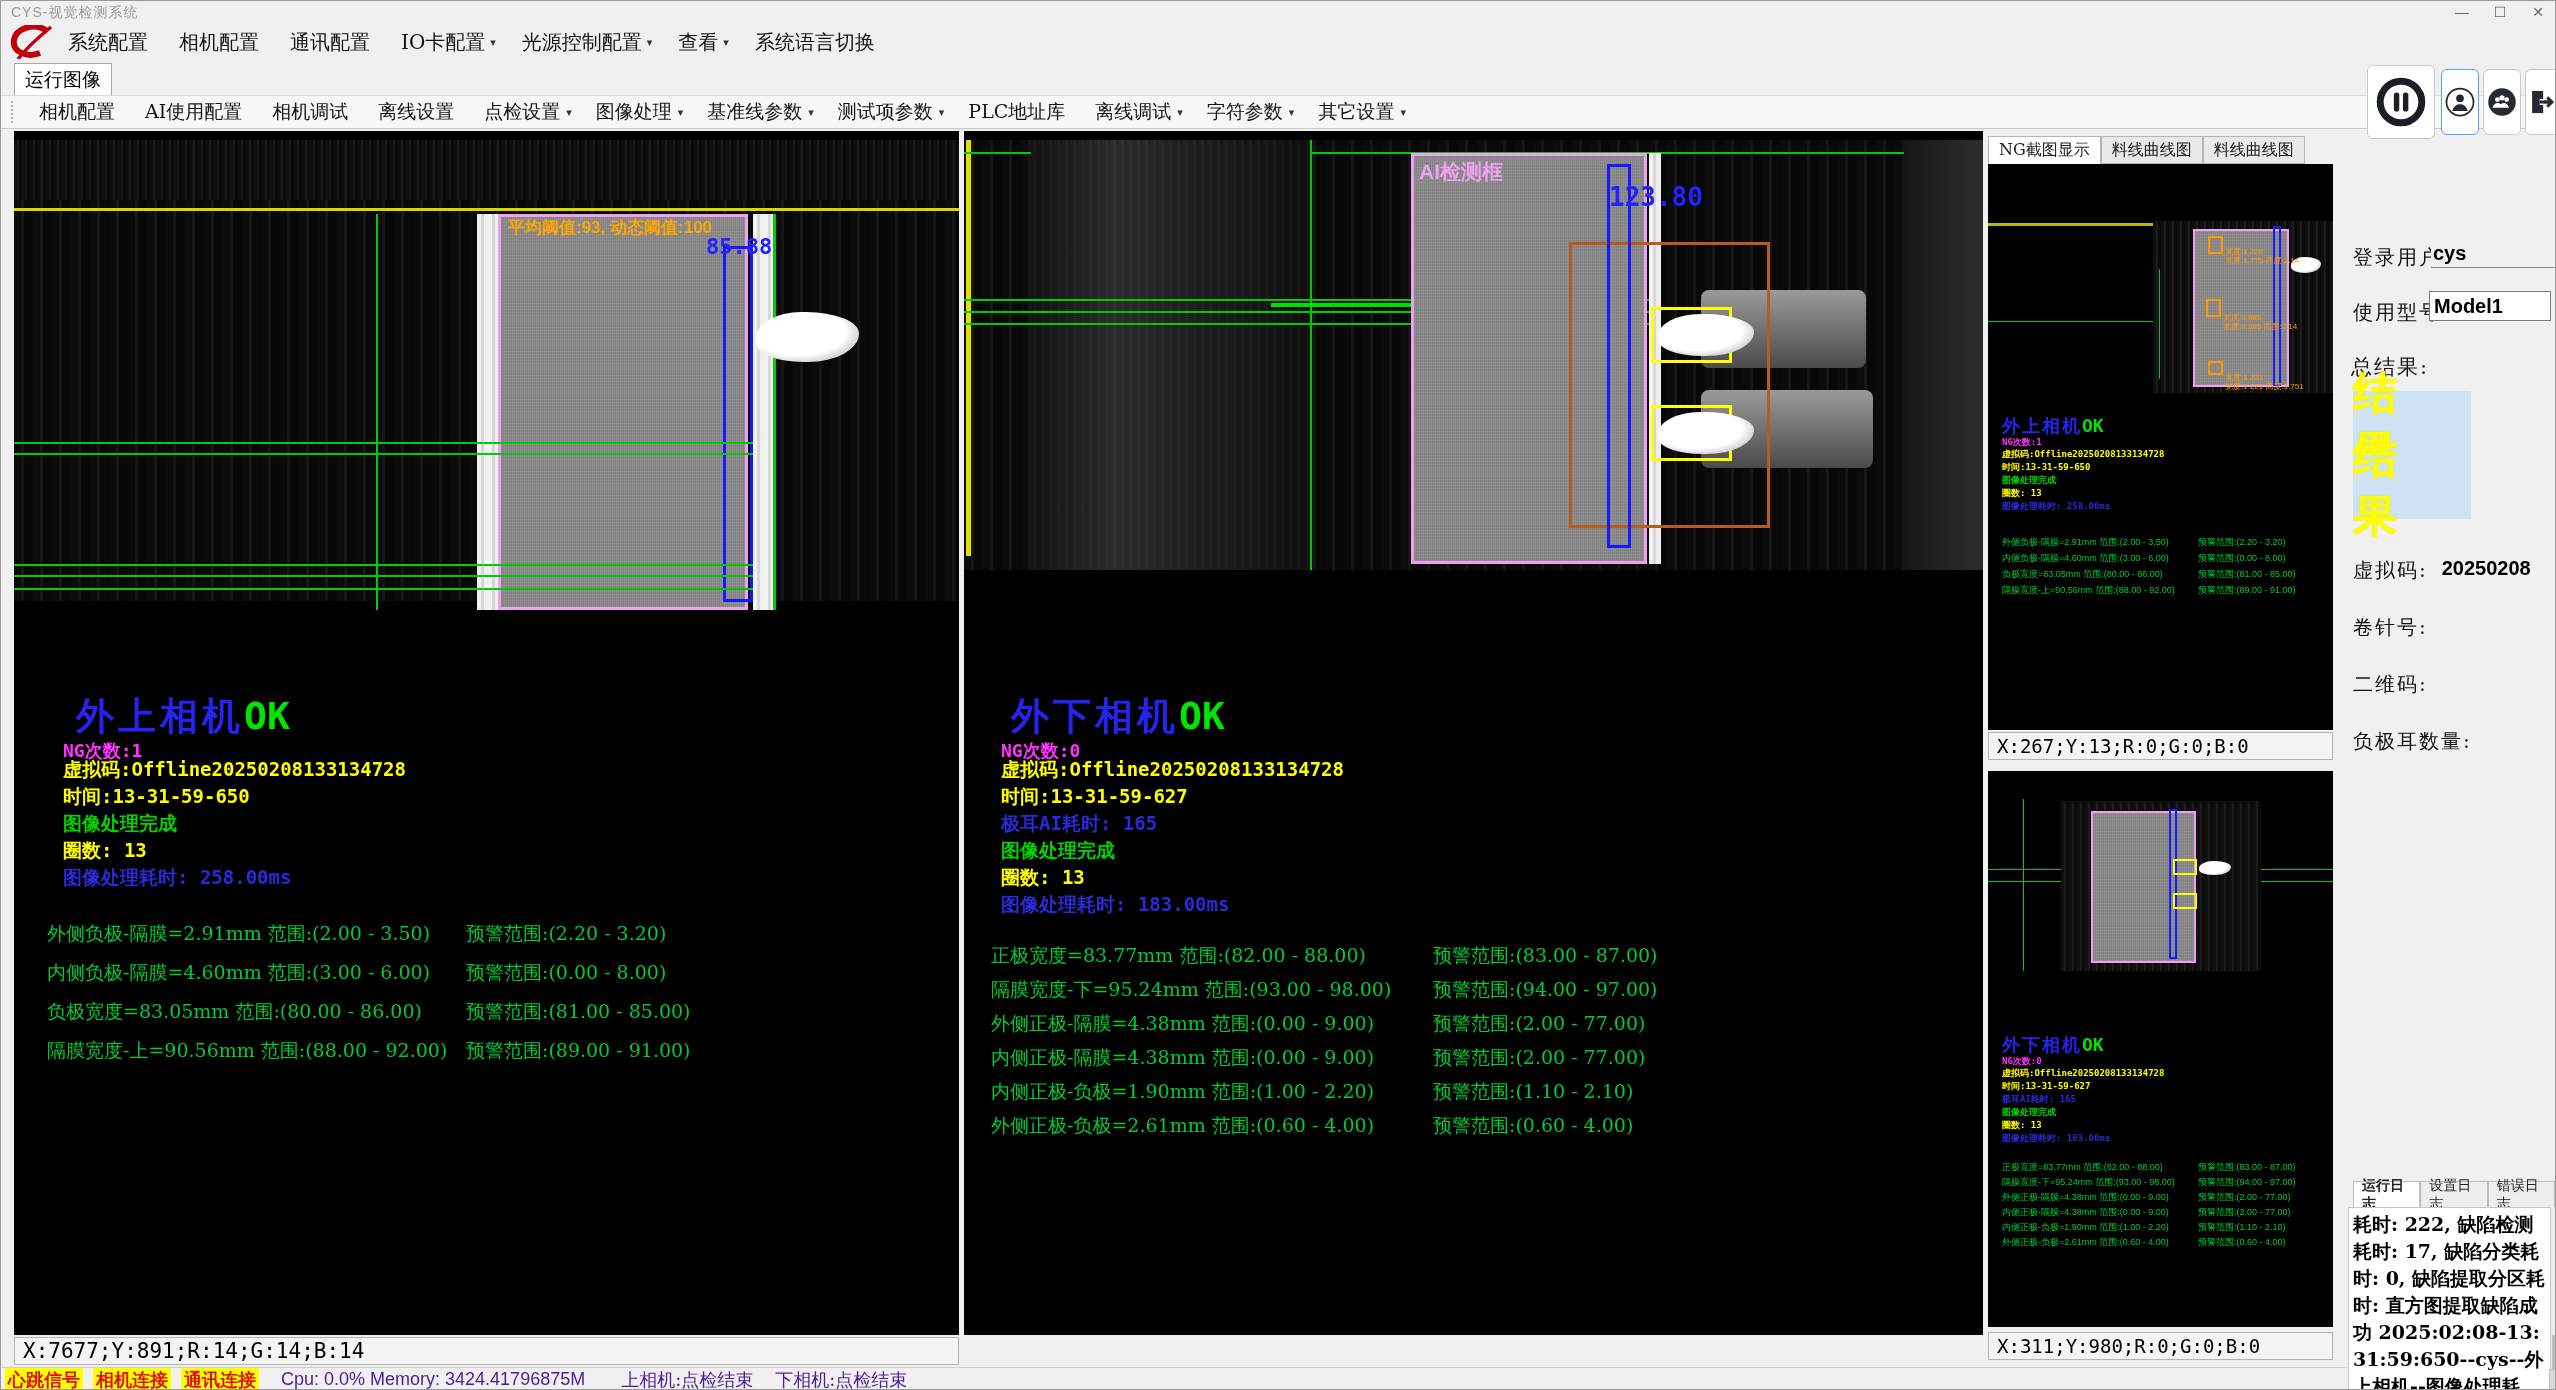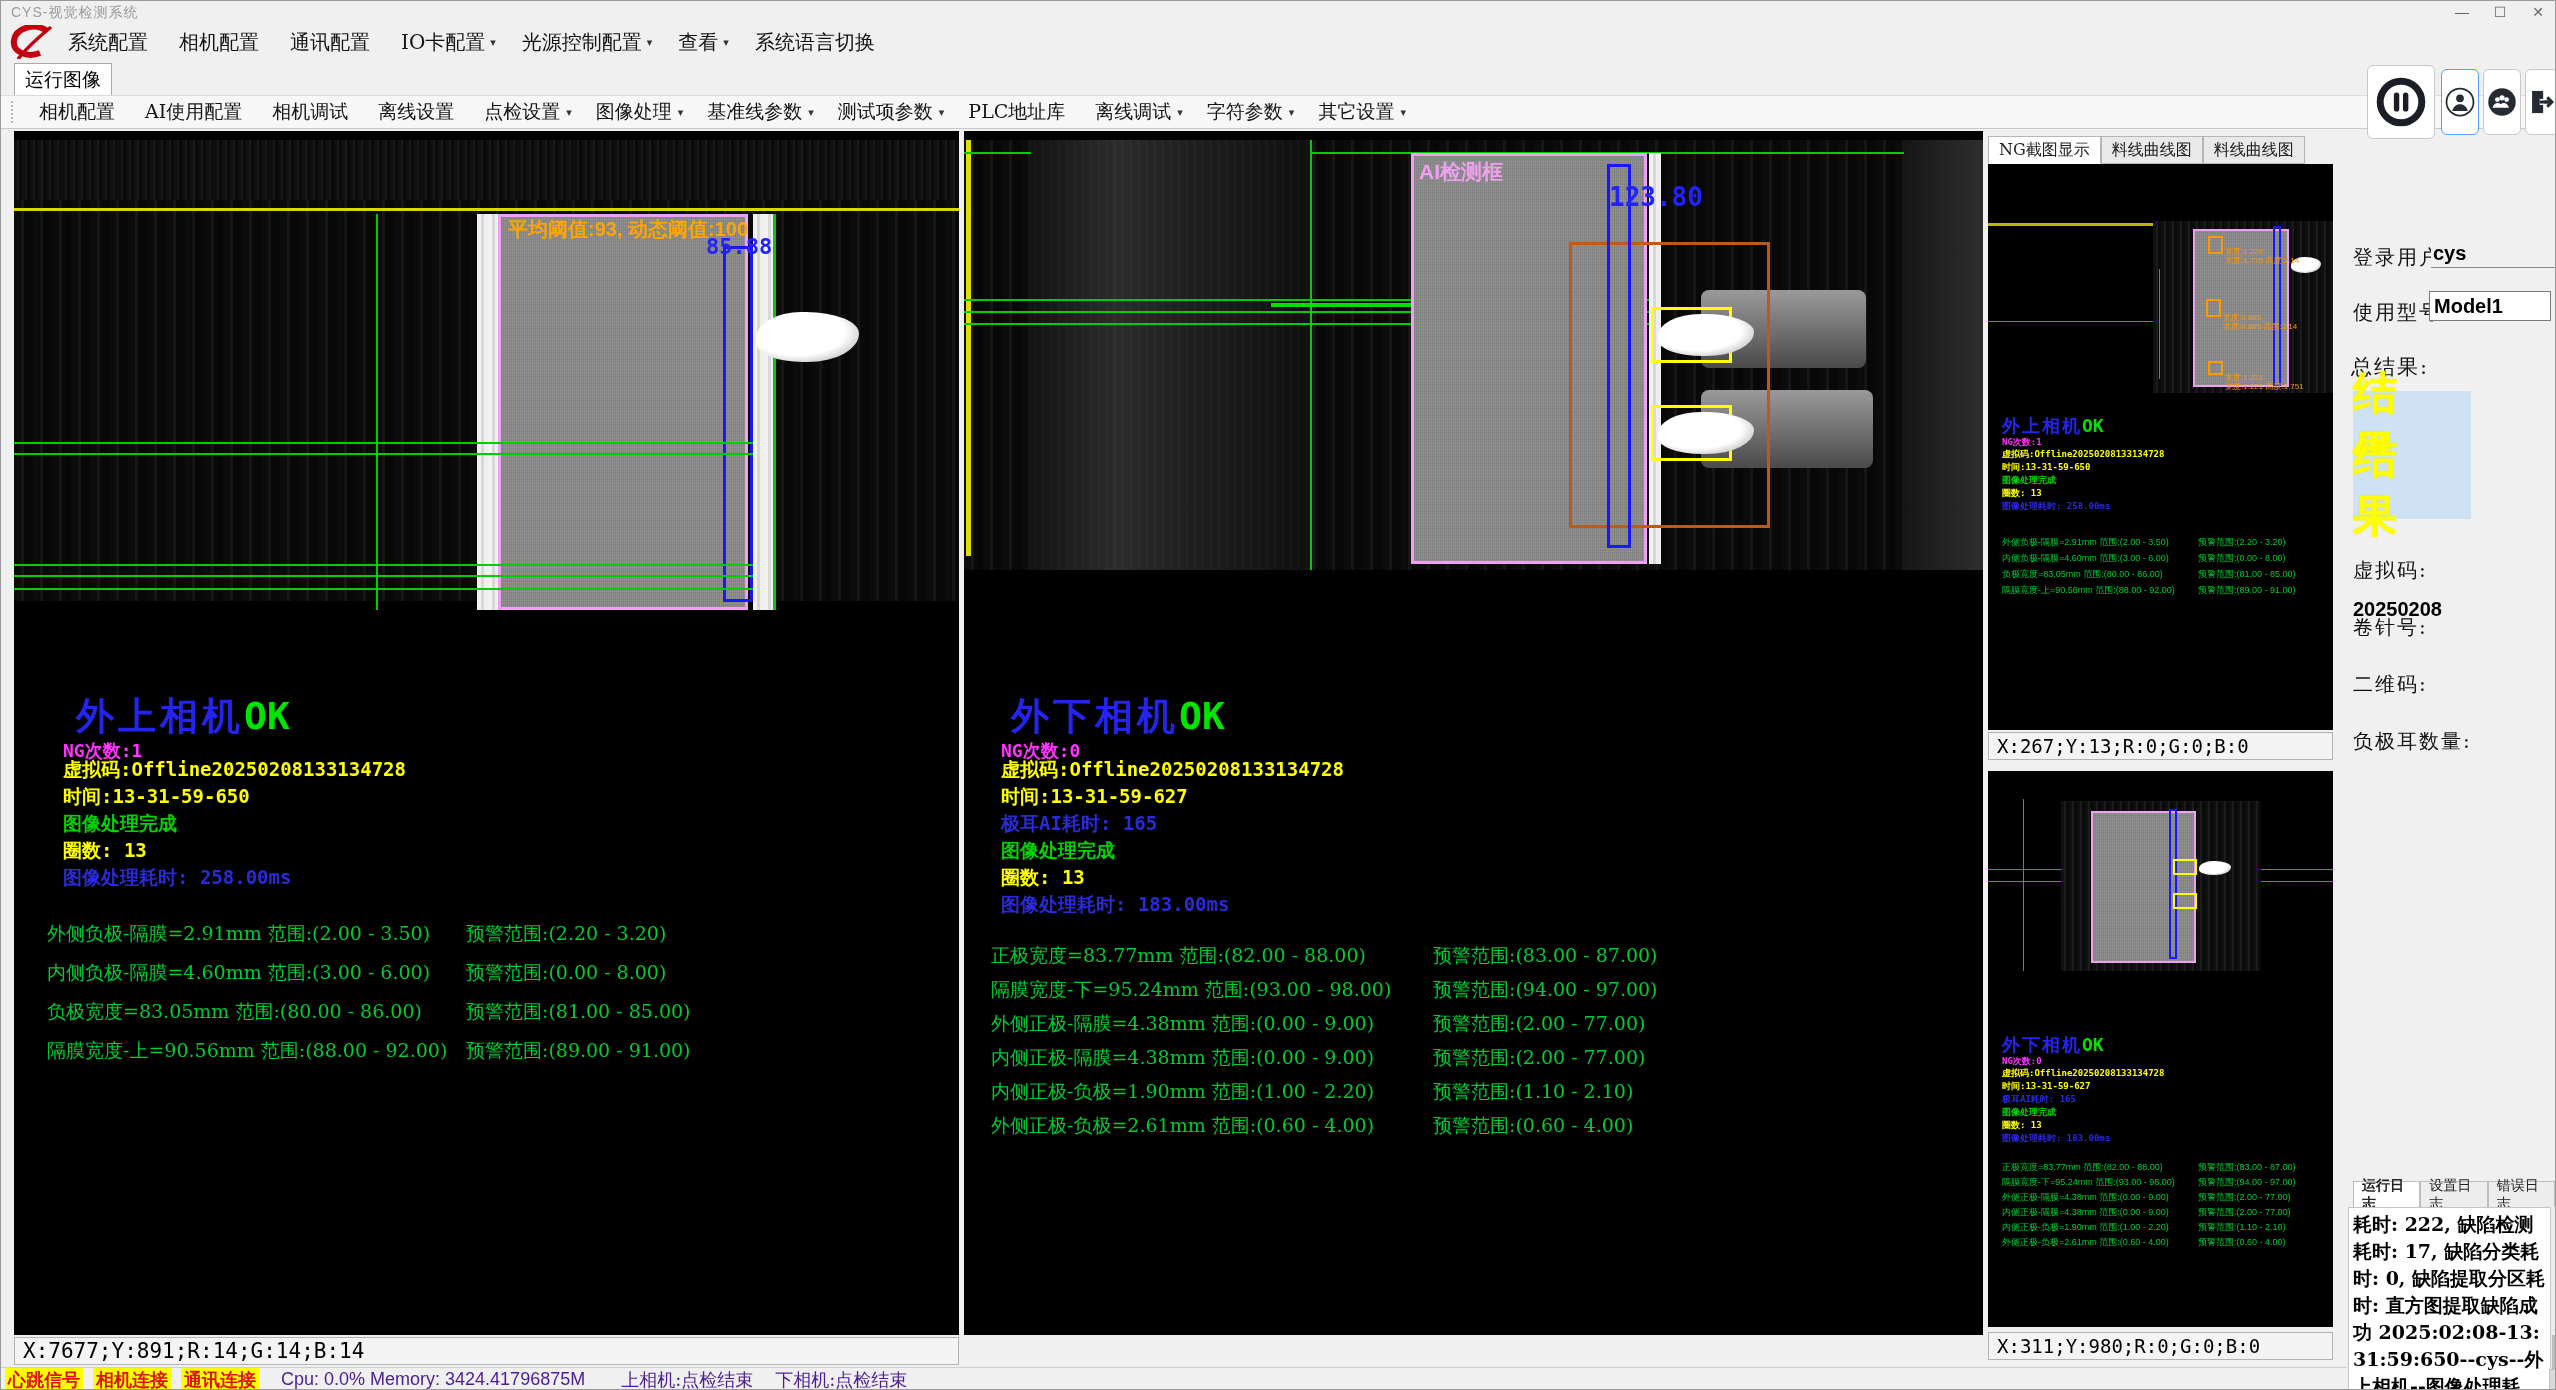--- a/index.html
+++ b/index.html
@@ -65,21 +65,21 @@
   .mini-meas6 .meas-row{height:15px;font-size:9px;} .mini-meas6 .r{left:196px;}
   .note{position:absolute;color:#ff9900;font-size:8px;line-height:9px;white-space:nowrap;}
   .obox{position:absolute;border:2px solid #ff9900;box-sizing:border-box;}
   
   .rc-btn{position:absolute;background:#fff;border:1px solid #c8c8c8;border-radius:6px;display:flex;align-items:center;justify-content:center;}
   .rc-label{font-size:20px;color:#111;letter-spacing:2px;font-family:"DejaVu Serif",serif;}
   .fieldval{font-weight:bold;font-size:20px;color:#000;}
   .result-block{width:118px;height:64px;background:#cfe2f3;display:flex;align-items:center;justify-content:center;
                 color:#ffff00;font-size:44px;font-weight:bold;font-family:"DejaVu Serif",serif;letter-spacing:6px;
                 text-shadow:0 0 2px #e8e800;}
-  .inforow{height:57px;display:flex;align-items:flex-start;gap:14px;flex-direction:column;}
+  .inforow{height:57px;display:flex;align-items:flex-start;gap:14px;}
   
   .log-tab{height:26px;padding:0 8px;font-size:14px;display:flex;align-items:center;background:#ededed;border:1px solid #bdbdbd;color:#222;}
   .log-tab.selected{background:#fff;border-bottom-color:#fff;font-weight:bold;}
   .logtext{font-family:"DejaVu Serif",serif;font-weight:bold;font-size:19px;line-height:27px;color:#000;word-break:break-all;}
   
   .statusbar{left:0;top:1366px;width:2346px;height:24px;background:#f0f0f0;border-top:1px solid #cfcfcf;
              display:flex;align-items:center;gap:10px;padding-left:4px;box-sizing:border-box;}
   .chip{background:#ffff00;color:#dd1111;font-size:18px;font-weight:bold;padding:0 3px;font-family:"DejaVu Serif",serif;}
   .sb-text{font-size:18px;color:#4c1d95;}
 </style>
@@ -192,21 +192,21 @@
       </div>
   </div>
 
   <div class="abs cam" style="left:13px;top:130px;width:945px;height:1204px;">
     <div class="abs stripes" style="left:0;top:9px;width:945px;height:461px;">
       <div class="abs stripes-fine" style="left:0;top:0;width:945px;height:60px;opacity:.8;"></div>
       <div class="abs" style="left:0;top:68px;width:945px;height:3px;background:#d8d800;"></div>
       <div class="abs vline-g" style="left:362px;top:74px;height:396px;"></div>
       <div class="abs whiteband" style="left:463px;top:74px;width:21px;height:396px;"></div>
       <div class="abs grayrect" style="left:484px;top:74px;width:250px;height:396px;"></div>
-      <div class="abs" style="left:494px;top:76px;color:#ffa500;font-size:20px;font-weight:bold;white-space:nowrap;" class2="kai">平均阈值:93, 动态阈值:100</div>
+      <div class="abs" style="left:494px;top:76px;color:#ffa500;font-size:17px;font-weight:bold;white-space:nowrap;" class2="kai">平均阈值:93, 动态阈值:100</div>
       <div class="abs whiteband" style="left:739px;top:74px;width:20px;height:396px;"></div>
       <div class="abs vline-g" style="left:759px;top:74px;height:396px;width:3px;"></div>
       <div class="abs bluerect" style="left:709px;top:106px;width:30px;height:356px;"></div>
       <div class="abs mono" style="left:692px;top:94px;color:#2222ff;font-size:22px;font-weight:bold;">85.88</div>
       <div class="abs blob" style="left:742px;top:172px;width:103px;height:50px;"></div>
       <div class="abs hline-g" style="left:0;top:302px;width:739px;"></div>
       <div class="abs hline-g" style="left:0;top:313px;width:739px;"></div>
       <div class="abs hline-g" style="left:0;top:424px;width:739px;"></div>
       <div class="abs hline-g" style="left:0;top:435px;width:739px;"></div>
       <div class="abs hline-g" style="left:0;top:448px;width:739px;"></div>

